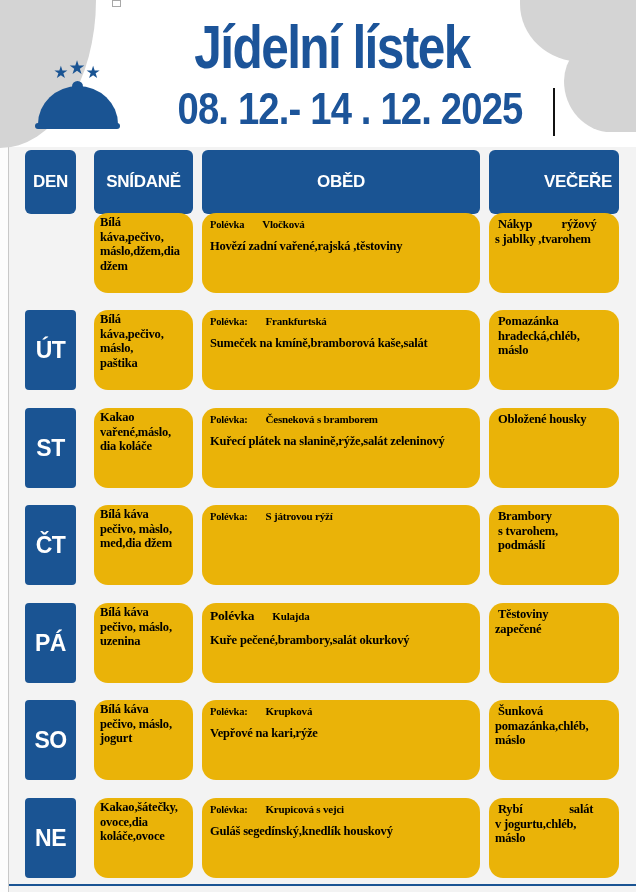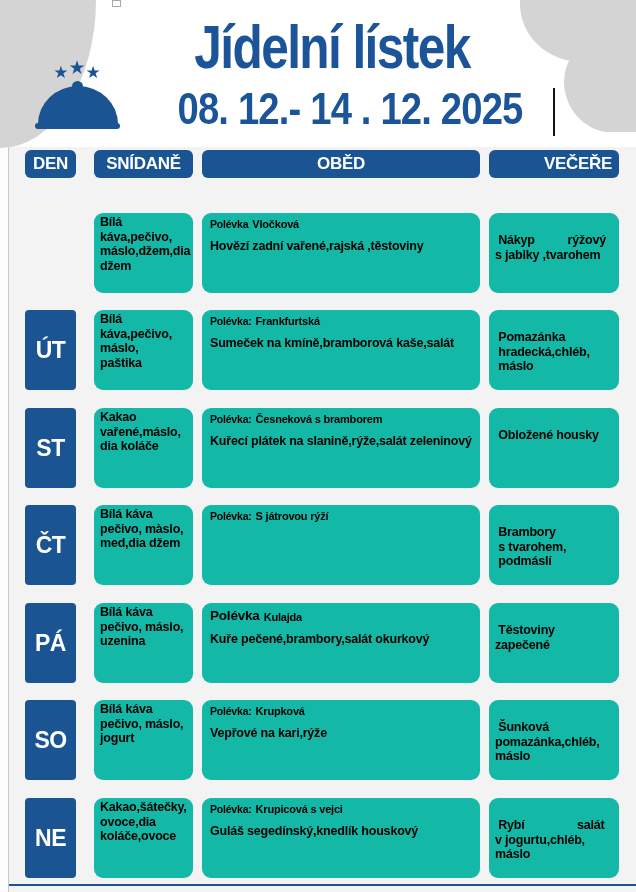--- a/index.html
+++ b/index.html
@@ -53,45 +53,45 @@
     transform:scaleX(0.80); letter-spacing:-2px; white-space:nowrap;
   }
   .date {
     position:absolute; left:90px; top:84px; width:520px; text-align:center;
     font-size:45px; font-weight:bold; color:#1c5499; line-height:1.1;
     transform:scaleX(0.85); letter-spacing:-1px; white-space:nowrap;
   }
   .text-cursor { position:absolute; left:553px; top:88px; width:2px; height:48px; background:#111; }
   
   .colhead {
-    position:absolute; top:150px; height:28px; background:#1a5493; color:#fff;
+    position:absolute; top:150px; height:64px; background:#1a5493; color:#fff;
     border-radius:6px; display:flex; align-items:center; justify-content:center;
     font-weight:bold; font-size:17px; letter-spacing:-0.3px;
   }
   .ch-day { left:25px; width:51px; }
   .ch-bf  { left:94px; width:99px; }
   .ch-lu  { left:202px; width:278px; }
   .ch-di  { left:489px; width:130px;padding-left:48px; }
   
   .row { position:absolute; left:0; width:636px; height:80px; }
   .r0{top:213px}.r1{top:310px}.r2{top:408px}.r3{top:505px}.r4{top:603px}.r5{top:700px}.r6{top:798px}
   .daybox {
     position:absolute; left:25px; width:51px; height:80px; background:#1a5493;
     border-radius:4px; display:flex; align-items:center; justify-content:center;
     color:#fff; font-weight:bold; font-size:23px; letter-spacing:-0.5px;
   }
-  .cell { position:absolute; height:80px; background:#14b8a6; border-radius:9px; }
+  .cell { position:absolute; height:80px; background:#eab308; border-radius:14px;font-family:Liberation Serif, serif; }
   .cell-bf { left:94px; width:99px; padding:2px 3px 0 6px; }
   .cell-lu { left:202px; width:278px; padding:5px 4px 0 8px; }
-  .cell-di { left:489px; width:130px; padding:20px 4px 0 6px; }
+  .cell-di { left:489px; width:130px; padding:4px 4px 0 6px; }
   .celltext {
     font-weight:bold; font-size:12.5px; line-height:14.5px;
     letter-spacing:-0.2px; white-space:pre-wrap;
   }
-  .soup-line { display:flex; align-items:flex-end; gap:4px; white-space:nowrap; }
+  .soup-line { display:flex; align-items:center; gap:18px; white-space:nowrap; }
   .soup-label { font-weight:bold; font-size:10.5px; letter-spacing:-0.2px; }
   .soup-name  { font-weight:bold; font-size:11px; letter-spacing:-0.2px; }
   .row-big-label .soup-label { font-size:13.5px; }
   .dish {
     margin-top:9px; font-weight:bold; font-size:12.5px; letter-spacing:-0.2px;
     white-space:nowrap;
   }
   
   .bottom-rule { position:absolute; left:9px; top:884px; width:627px; height:2px; background:#1a5493; }
 </style>

